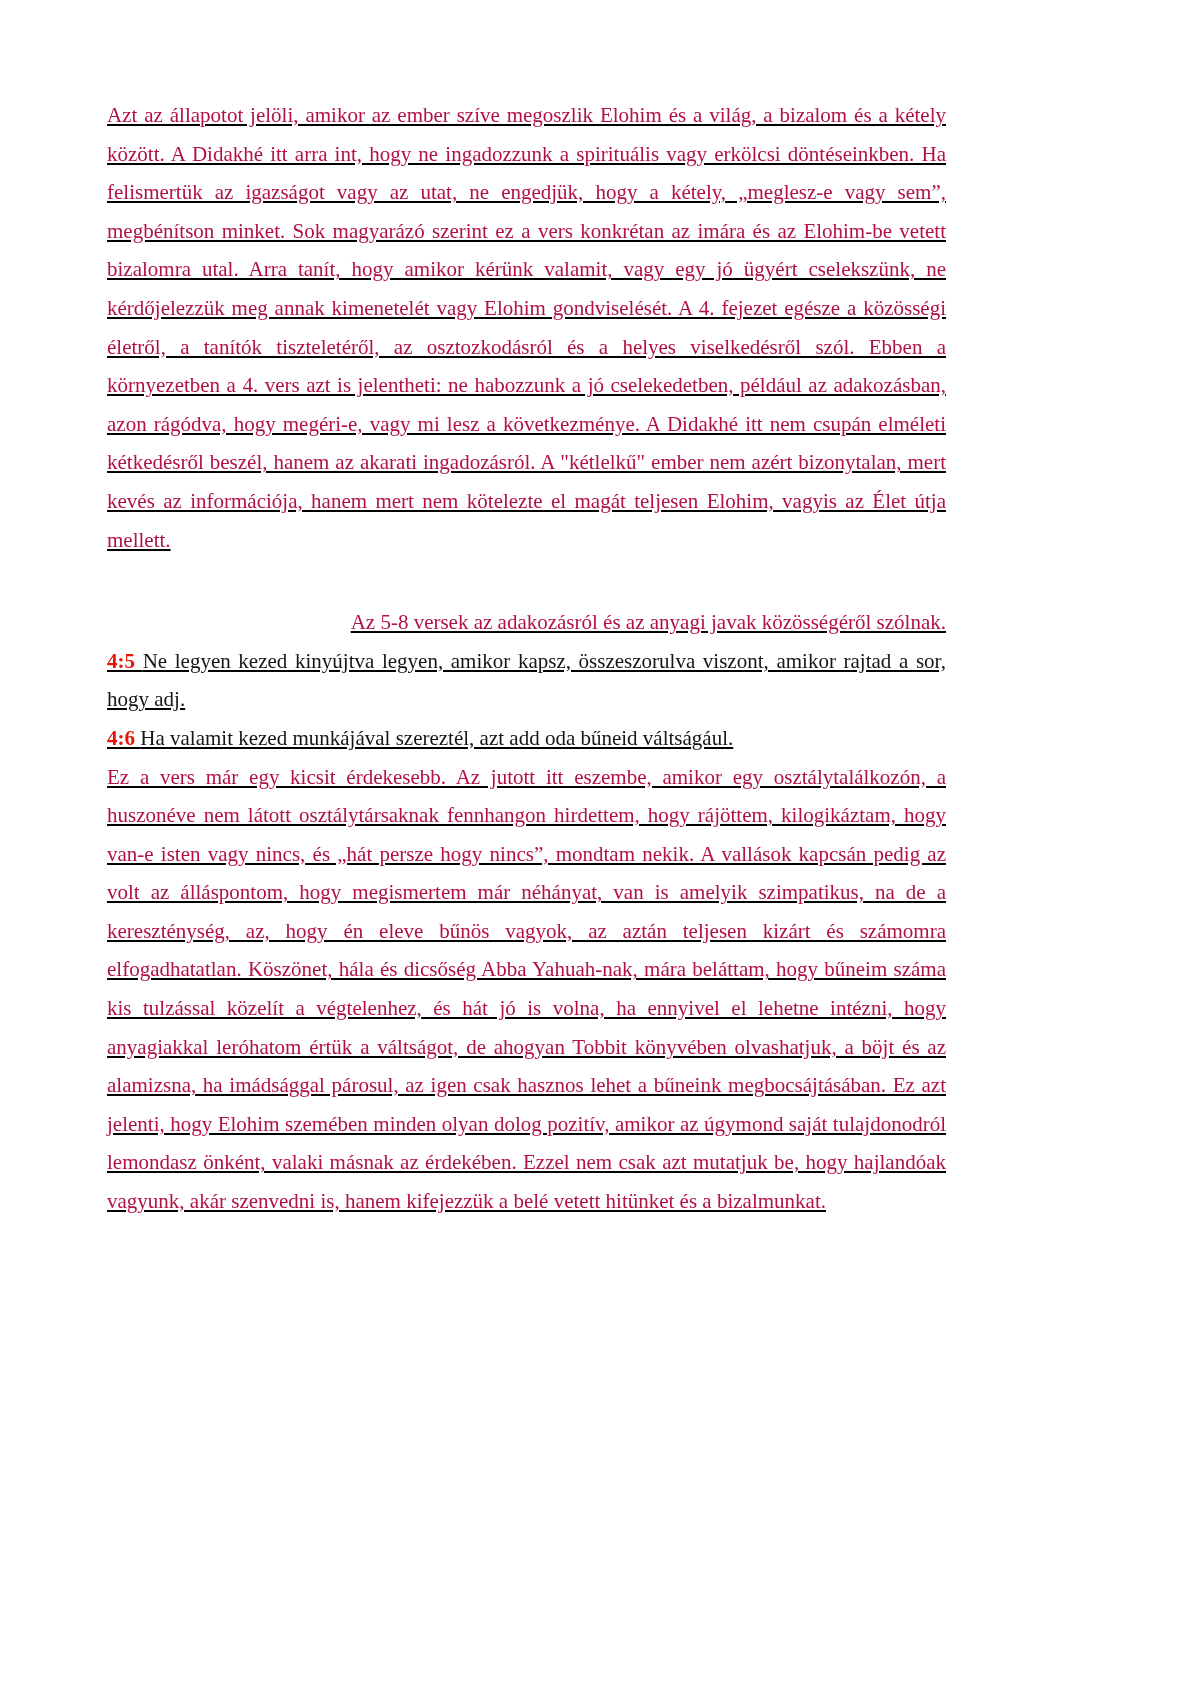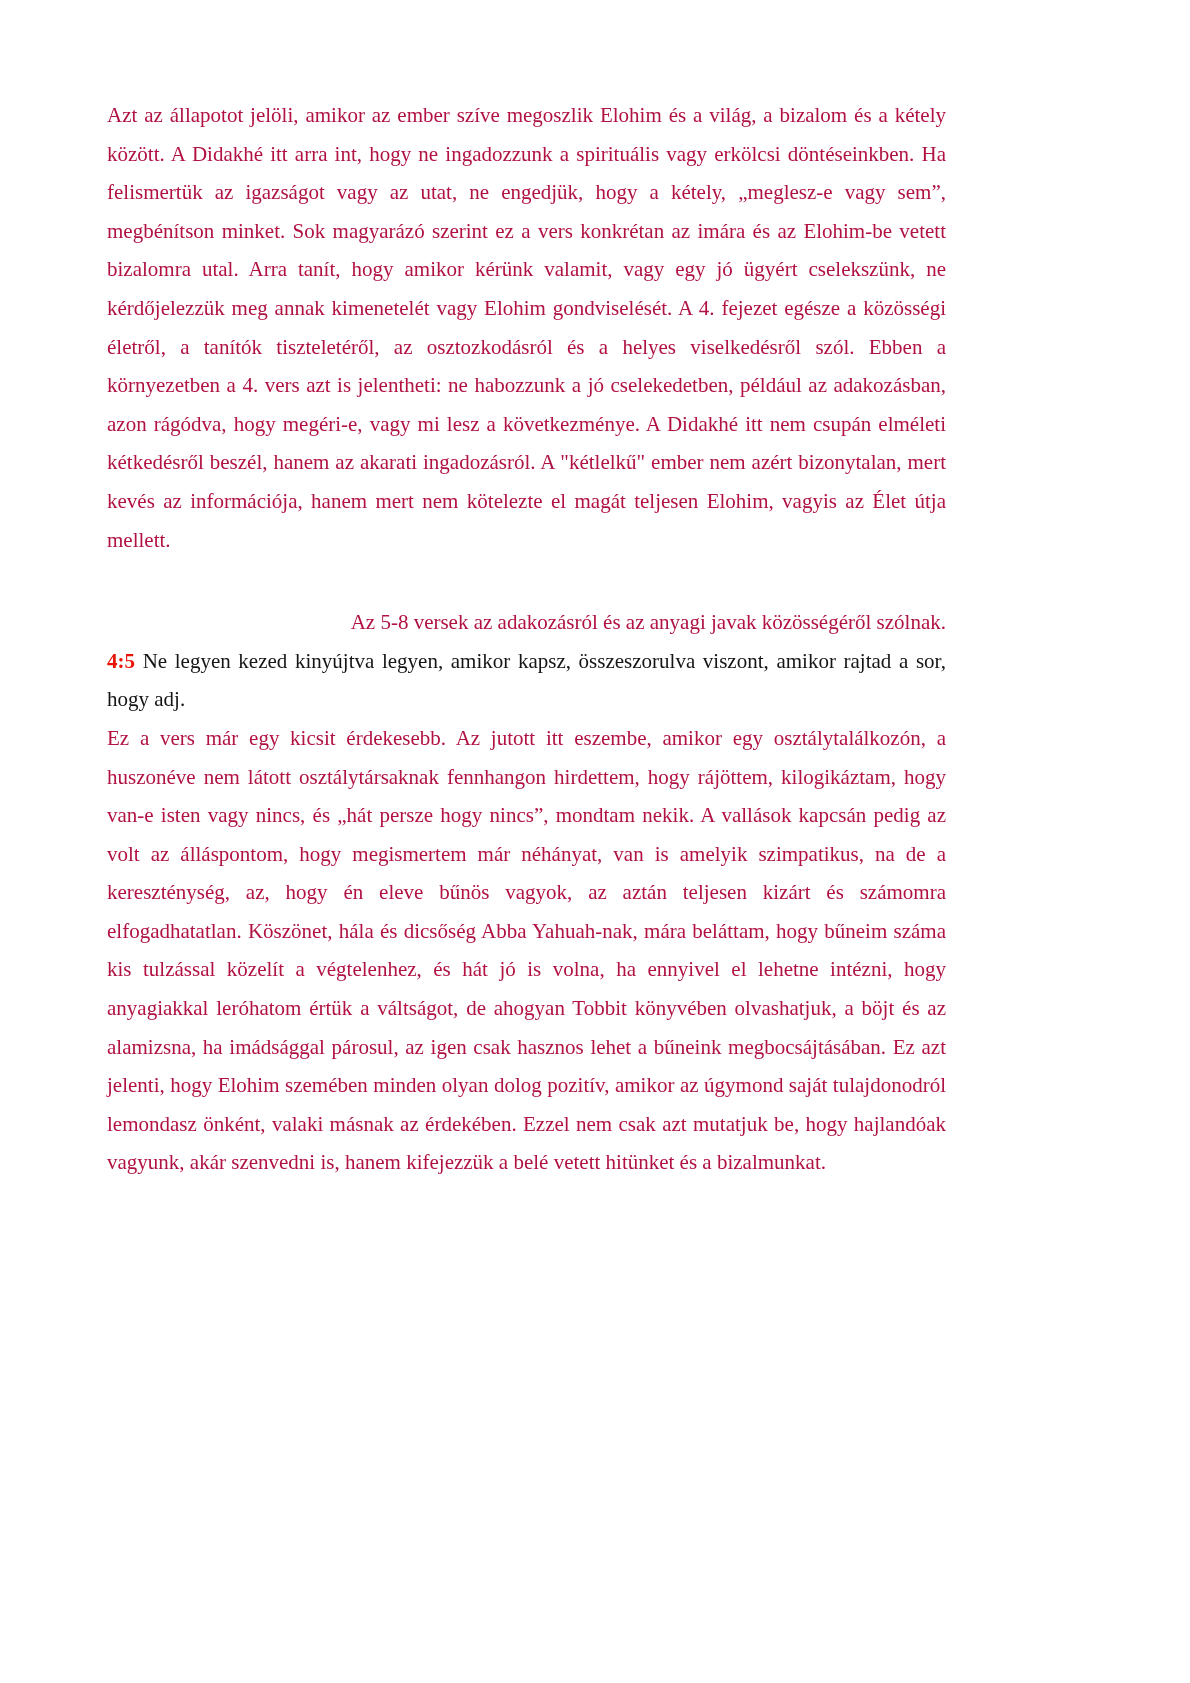--- a/index.html
+++ b/index.html
@@ -13,20 +13,21 @@
     height: 1683px;
     font-family: "Liberation Serif", "DejaVu Serif", serif;
   }
   .page {
     box-sizing: border-box;
     width: 1053px;
     height: 1683px;
     padding: 96px 107px 0 107px;
     background: #ffffff;
     overflow: hidden;
+    text-decoration: underline;
   }
   .para {
     margin: 0;
     font-size: 21px;
     line-height: 38.6px;
     text-align: justify;
     text-justify: inter-word;
   }
   .red   { color: #b11242; }
   .black { color: #151515; }
@@ -44,16 +45,17 @@
 
 <div class="page">
 
   <p class="para red">Azt az állapotot jelöli, amikor az ember szíve megoszlik Elohim és a világ, a bizalom és a kétely között. A Didakhé itt arra int, hogy ne ingadozzunk a spirituális vagy erkölcsi döntéseinkben. Ha felismertük az igazságot vagy az utat, ne engedjük, hogy a kétely, „meglesz-e vagy sem”, megbénítson minket. Sok magyarázó szerint ez a vers konkrétan az imára és az Elohim-be vetett bizalomra utal. Arra tanít, hogy amikor kérünk valamit, vagy egy jó ügyért cselekszünk, ne kérdőjelezzük meg annak kimenetelét vagy Elohim gondviselését. A 4. fejezet egésze a közösségi életről, a tanítók tiszteletéről, az osztozkodásról és a helyes viselkedésről szól. Ebben a környezetben a 4. vers azt is jelentheti: ne habozzunk a jó cselekedetben, például az adakozásban, azon rágódva, hogy megéri-e, vagy mi lesz a következménye. A Didakhé itt nem csupán elméleti kétkedésről beszél, hanem az akarati ingadozásról. A "kétlelkű" ember nem azért bizonytalan, mert kevés az információja, hanem mert nem kötelezte el magát teljesen Elohim, vagyis az Élet útja mellett.</p>
 
   <p class="para red intro">Az 5-8 versek az adakozásról és az anyagi javak közösségéről szólnak.</p>
 
   <p class="para black"><span class="vnum">4:5</span> <span>Ne legyen kezed kinyújtva legyen, amikor kapsz, összeszorulva viszont, amikor rajtad a sor, hogy adj.</span></p>
 
 
+  <p class="para black"><span class="vnum">4:6</span> <span>Ha valamit kezed munkájával szereztél, azt add oda bűneid váltságául.</span></p>
 
   <p class="para red">Ez a vers már egy kicsit érdekesebb. Az jutott itt eszembe, amikor egy osztálytalálkozón, a huszonéve nem látott osztálytársaknak fennhangon hirdettem, hogy rájöttem, kilogikáztam, hogy van-e isten vagy nincs, és „hát persze hogy nincs”, mondtam nekik. A vallások kapcsán pedig az volt az álláspontom, hogy megismertem már néhányat, van is amelyik szimpatikus, na de a kereszténység, az, hogy én eleve bűnös vagyok, az aztán teljesen kizárt és számomra elfogadhatatlan. Köszönet, hála és dicsőség Abba Yahuah-nak, mára beláttam, hogy bűneim száma kis tulzással közelít a végtelenhez, és hát jó is volna, ha ennyivel el lehetne intézni, hogy anyagiakkal leróhatom értük a váltságot, de ahogyan Tobbit könyvében olvashatjuk, a böjt és az alamizsna, ha imádsággal párosul, az igen csak hasznos lehet a bűneink megbocsájtásában. Ez azt jelenti, hogy Elohim szemében minden olyan dolog pozitív, amikor az úgymond saját tulajdonodról lemondasz önként, valaki másnak az érdekében. Ezzel nem csak azt mutatjuk be, hogy hajlandóak vagyunk, akár szenvedni is, hanem kifejezzük a belé vetett hitünket és a bizalmunkat.</p>
 
 </div>
 
 </body></html>

